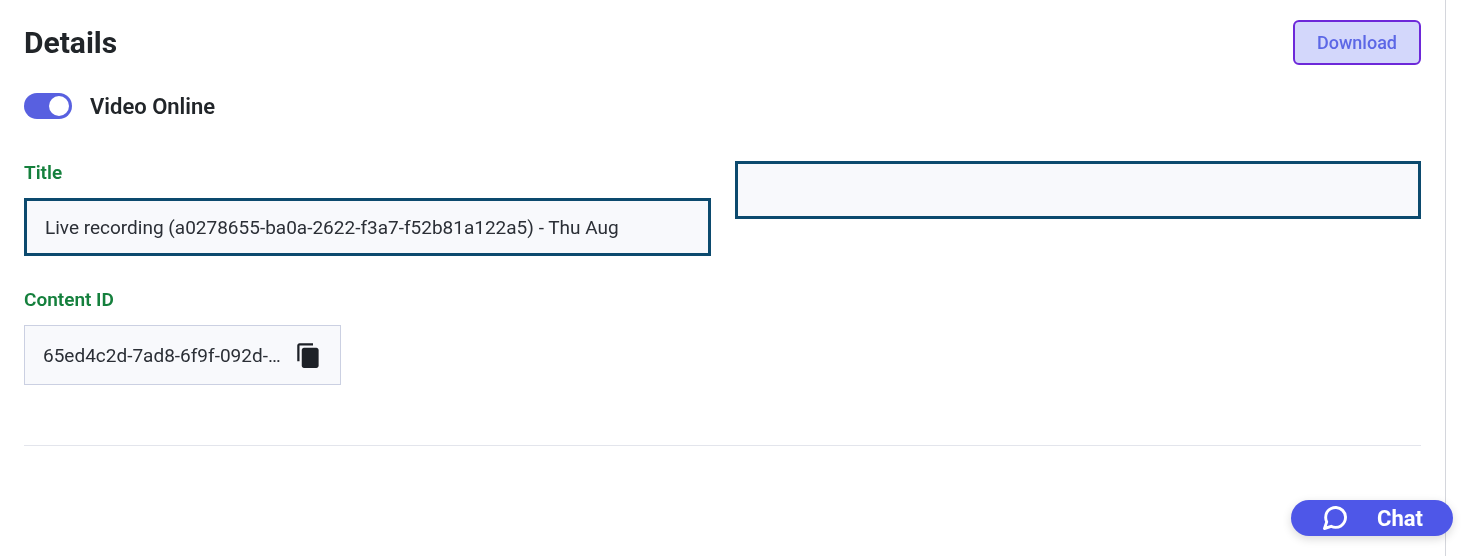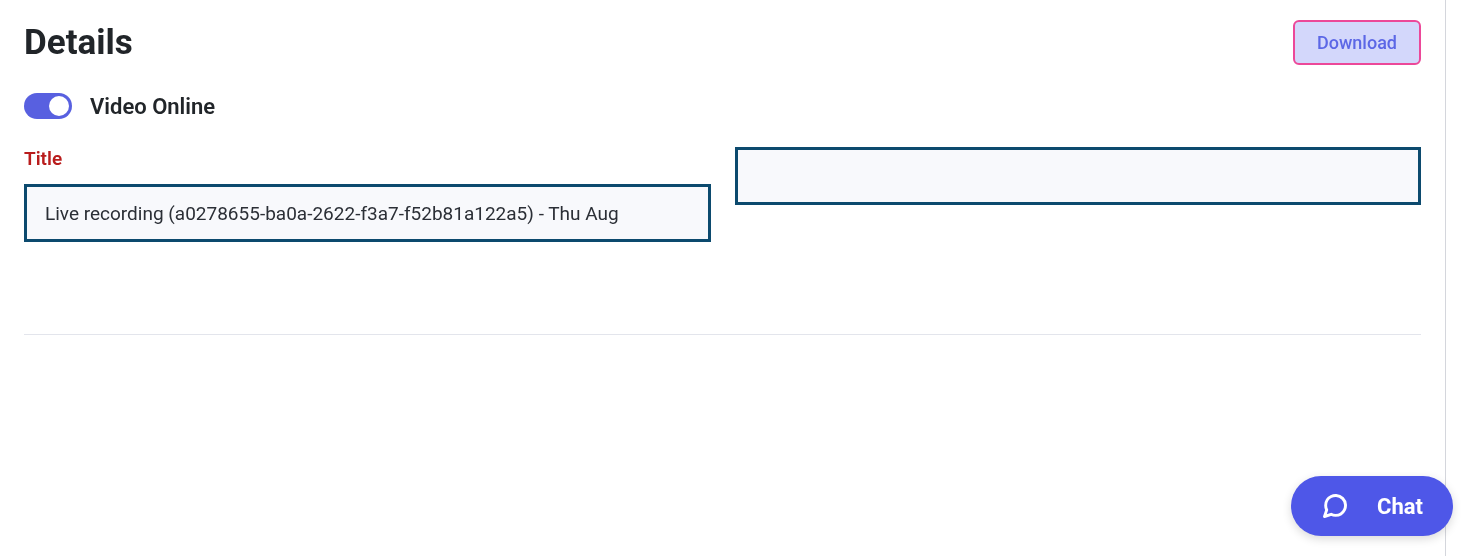--- a/index.html
+++ b/index.html
@@ -22,40 +22,40 @@
       width: 1446px;
       height: 556px;
     }
     .header-row {
       display: flex;
       justify-content: space-between;
       align-items: center;
       margin-bottom: 28px;
     }
     .heading {
-      font-size: 35px;
+      font-size: 30px;
       font-weight: 700;
       color: #212529;
     }
     .download-btn {
-      border: 2px solid #ec4899;
+      border: 2px solid #6d28d9;
       background: #d3d7fb;
       color: #5c67e6;
       font-size: 18px;
       font-weight: 500;
       padding: 10px 22px;
       border-radius: 6px;
       cursor: pointer;
       font-family: inherit;
     }
     .toggle-row {
       display: flex;
       align-items: center;
       gap: 18px;
-      margin-bottom: 28px;
+      margin-bottom: 42px;
     }
     .toggle {
       width: 48px;
       height: 26px;
       background: #5860e0;
       border-radius: 13px;
       position: relative;
       cursor: pointer;
     }
     .toggle-knob {
@@ -77,21 +77,21 @@
       gap: 24px;
       margin-bottom: 32px;
     }
     .field-col {
       flex: 1;
       min-width: 0;
     }
     .field-label {
       font-size: 19px;
       font-weight: 600;
-      color: #b91c1c;
+      color: #15803d;
       margin-bottom: 14px;
       display: block;
     }
     .text-input {
       width: 100%;
       height: 58px;
       border: 3px solid #0c4a6e;
       background: #f8f9fc;
       font-size: 19px;
       color: #2b2f36;
@@ -139,21 +139,21 @@
       margin-top: 60px;
     }
     .chat-btn {
       position: absolute;
       right: 10px;
       bottom: 20px;
       background: #4e57e8;
       color: #fff;
       border: none;
       border-radius: 32px;
-      padding: 16px 30px;
+      padding: 4px 30px;
       font-size: 22px;
       font-weight: 700;
       display: flex;
       align-items: center;
       gap: 28px;
       cursor: pointer;
       font-family: inherit;
       box-shadow: 0 3px 10px rgba(0,0,0,0.15);
     }
     .chat-icon {
@@ -180,20 +180,31 @@
     <div class="field-col">
       <label class="field-label">Title</label>
       <input type="text" class="text-input" value="Live recording (a0278655-ba0a-2622-f3a7-f52b81a122a5) - Thu Aug" style="">
     </div>
     <div class="field-col">
       <input type="text" class="text-input" value="" style="">
     </div>
   </div>
 
   <div class="fields-row">
+    <div class="field-col">
+      <label class="field-label">Content ID</label>
+      <div class="content-id-box">
+        <span class="content-id-text">65ed4c2d-7ad8-6f9f-092d-…</span>
+        <span class="copy-icon">
+          <svg width="27" height="27" viewBox="0 0 24 24" fill="#1d2127">
+            <path d="M16 1H4C2.9 1 2 1.9 2 3v14h2V3h12V1zm3 4H8C6.9 5 6 5.9 6 7v14c0 1.1 0.9 2 2 2h11c1.1 0 2-0.9 2-2V7c0-1.1-0.9-2-2-2z"></path>
+          </svg>
+        </span>
+      </div>
+    </div>
   </div>
 
   <hr class="divider">
 </div>
 
 <button class="chat-btn">
   <span class="chat-icon">
     <svg width="28" height="28" viewBox="0 0 24 24" fill="none" stroke="#fff" stroke-width="2.5" stroke-linecap="round" stroke-linejoin="round">
       <path d="M21 11.5a8.38 8.38 0 0 1-.9 3.8 8.5 8.5 0 0 1-7.6 4.7 8.38 8.38 0 0 1-3.8-.9L3 21l1.9-5.7a8.38 8.38 0 0 1-.9-3.8 8.5 8.5 0 0 1 4.7-7.6 8.38 8.38 0 0 1 3.8-.9h.5a8.48 8.48 0 0 1 8 8v.5z"></path>
     </svg>

